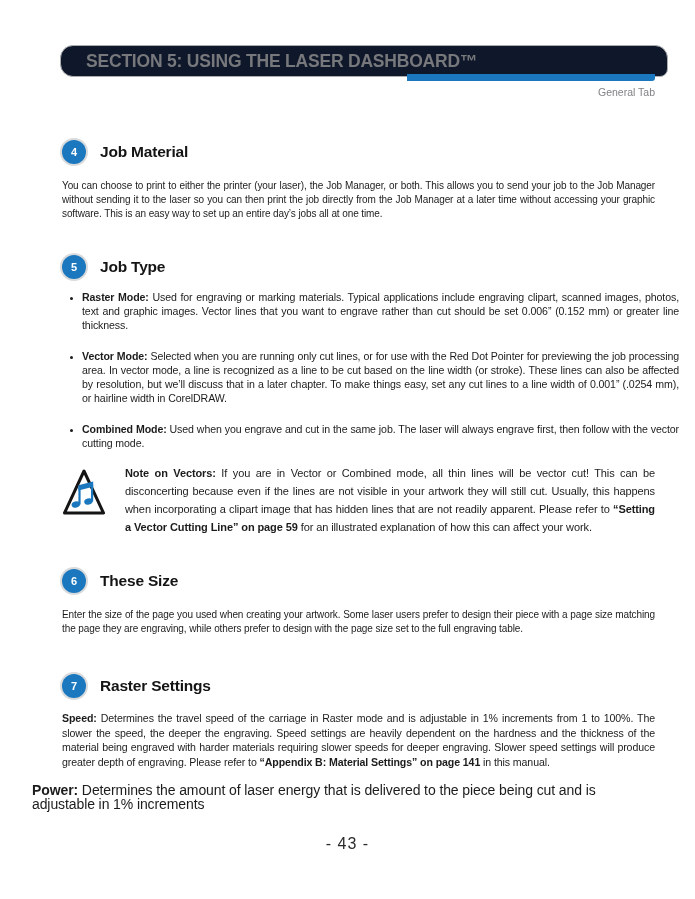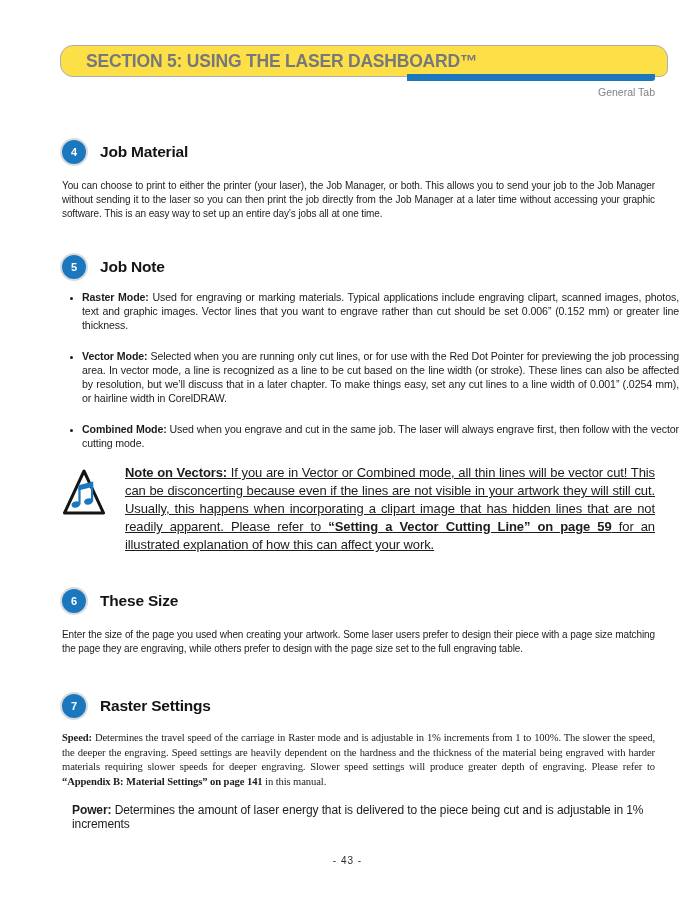--- a/index.html
+++ b/index.html
@@ -10,21 +10,21 @@
     font-family: "Liberation Sans", "DejaVu Sans", sans-serif;
     color: #1c1c1c;
     overflow: hidden;
   }
   .page { position: relative; width: 695px; height: 899px; background: #fff; }
 
   
   .header-wrap { position: relative; margin: 45px 27px 0 60px; }
   .header-bar {
     height: 32px;
-    background: #fde047;
+    background: #0f172a;
     border: 1px solid #abadaf;
     border-radius: 13px 13px 8px 13px;
     display: flex; align-items: center;
     padding-left: 25px;
   }
   .header-title {
     margin: 0;
     font-size: 17.5px;
     font-weight: bold;
     color: #77787b;
@@ -90,44 +90,42 @@
   b { font-weight: bold; }
 
   
   .note {
     display: flex; gap: 19px;
     margin: 16px 40px 0 62px;
   }
   .note-icon { flex: 0 0 44px; width: 44px; height: 52px; }
   .note-text {
     flex: 1;
-    font-size: 13px; line-height: 18px;
+    font-size: 11px; line-height: 18px;
     text-align: justify;
     margin-top: -3px;
     letter-spacing: -0.1px;
-    text-decoration: underline;
   }
 
   .speed-p {
     margin: 13px 40px 0 62px;
     font-size: 10.6px; line-height: 14.5px;
     text-align: justify;
     letter-spacing: -0.1px;
-    font-family: Liberation Serif, serif;
   }
   .power-p {
-    margin: 14px 40px 0 72px;
-    font-size: 12px; line-height: 14px;
+    margin: 14px 40px 0 32px;
+    font-size: 14px; line-height: 14px;
     letter-spacing: -0.1px;
   }
 
   .page-number {
     margin-top: 24px;
     text-align: center;
-    font-size: 10px;
+    font-size: 16px;
     color: #2b2b2b;
     letter-spacing: 1px;
   }
 </style>
 </head>
 <body>
 
 <div class="page">
 
   <div class="header-wrap">
@@ -139,21 +137,21 @@
   </div>
 
   <div class="sec-head mt-sec4">
     <span class="num-circle">4</span>
     <h2 class="sec-title">Job Material</h2>
   </div>
   <p class="body-p">You can choose to print to either the printer (your laser), the Job Manager, or both. This allows you to send your job to the Job Manager without sending it to the laser so you can then print the job directly from the Job Manager at a later time without accessing your graphic software. This is an easy way to set up an entire day’s jobs all at one time.</p>
 
   <div class="sec-head mt-sec5">
     <span class="num-circle">5</span>
-    <h2 class="sec-title">Job Note</h2>
+    <h2 class="sec-title">Job Type</h2>
   </div>
 
   <ul class="modes">
     <li>
       <b>Raster Mode:</b><span> Used for engraving or marking materials. Typical applications include engraving clipart, scanned images, photos, text and graphic images. Vector lines that you want to engrave rather than cut should be set 0.006” (0.152 mm) or greater line thickness.</span>
     </li>
     <li>
       <b>Vector Mode:</b><span> Selected when you are running only cut lines, or for use with the Red Dot Pointer for previewing the job processing area. In vector mode, a line is recognized as a line to be cut based on the line width (or stroke). These lines can also be affected by resolution, but we’ll discuss that in a later chapter. To make things easy, set any cut lines to a line width of 0.001” (.0254 mm), or hairline width in CorelDRAW.</span>
     </li>
     <li>

